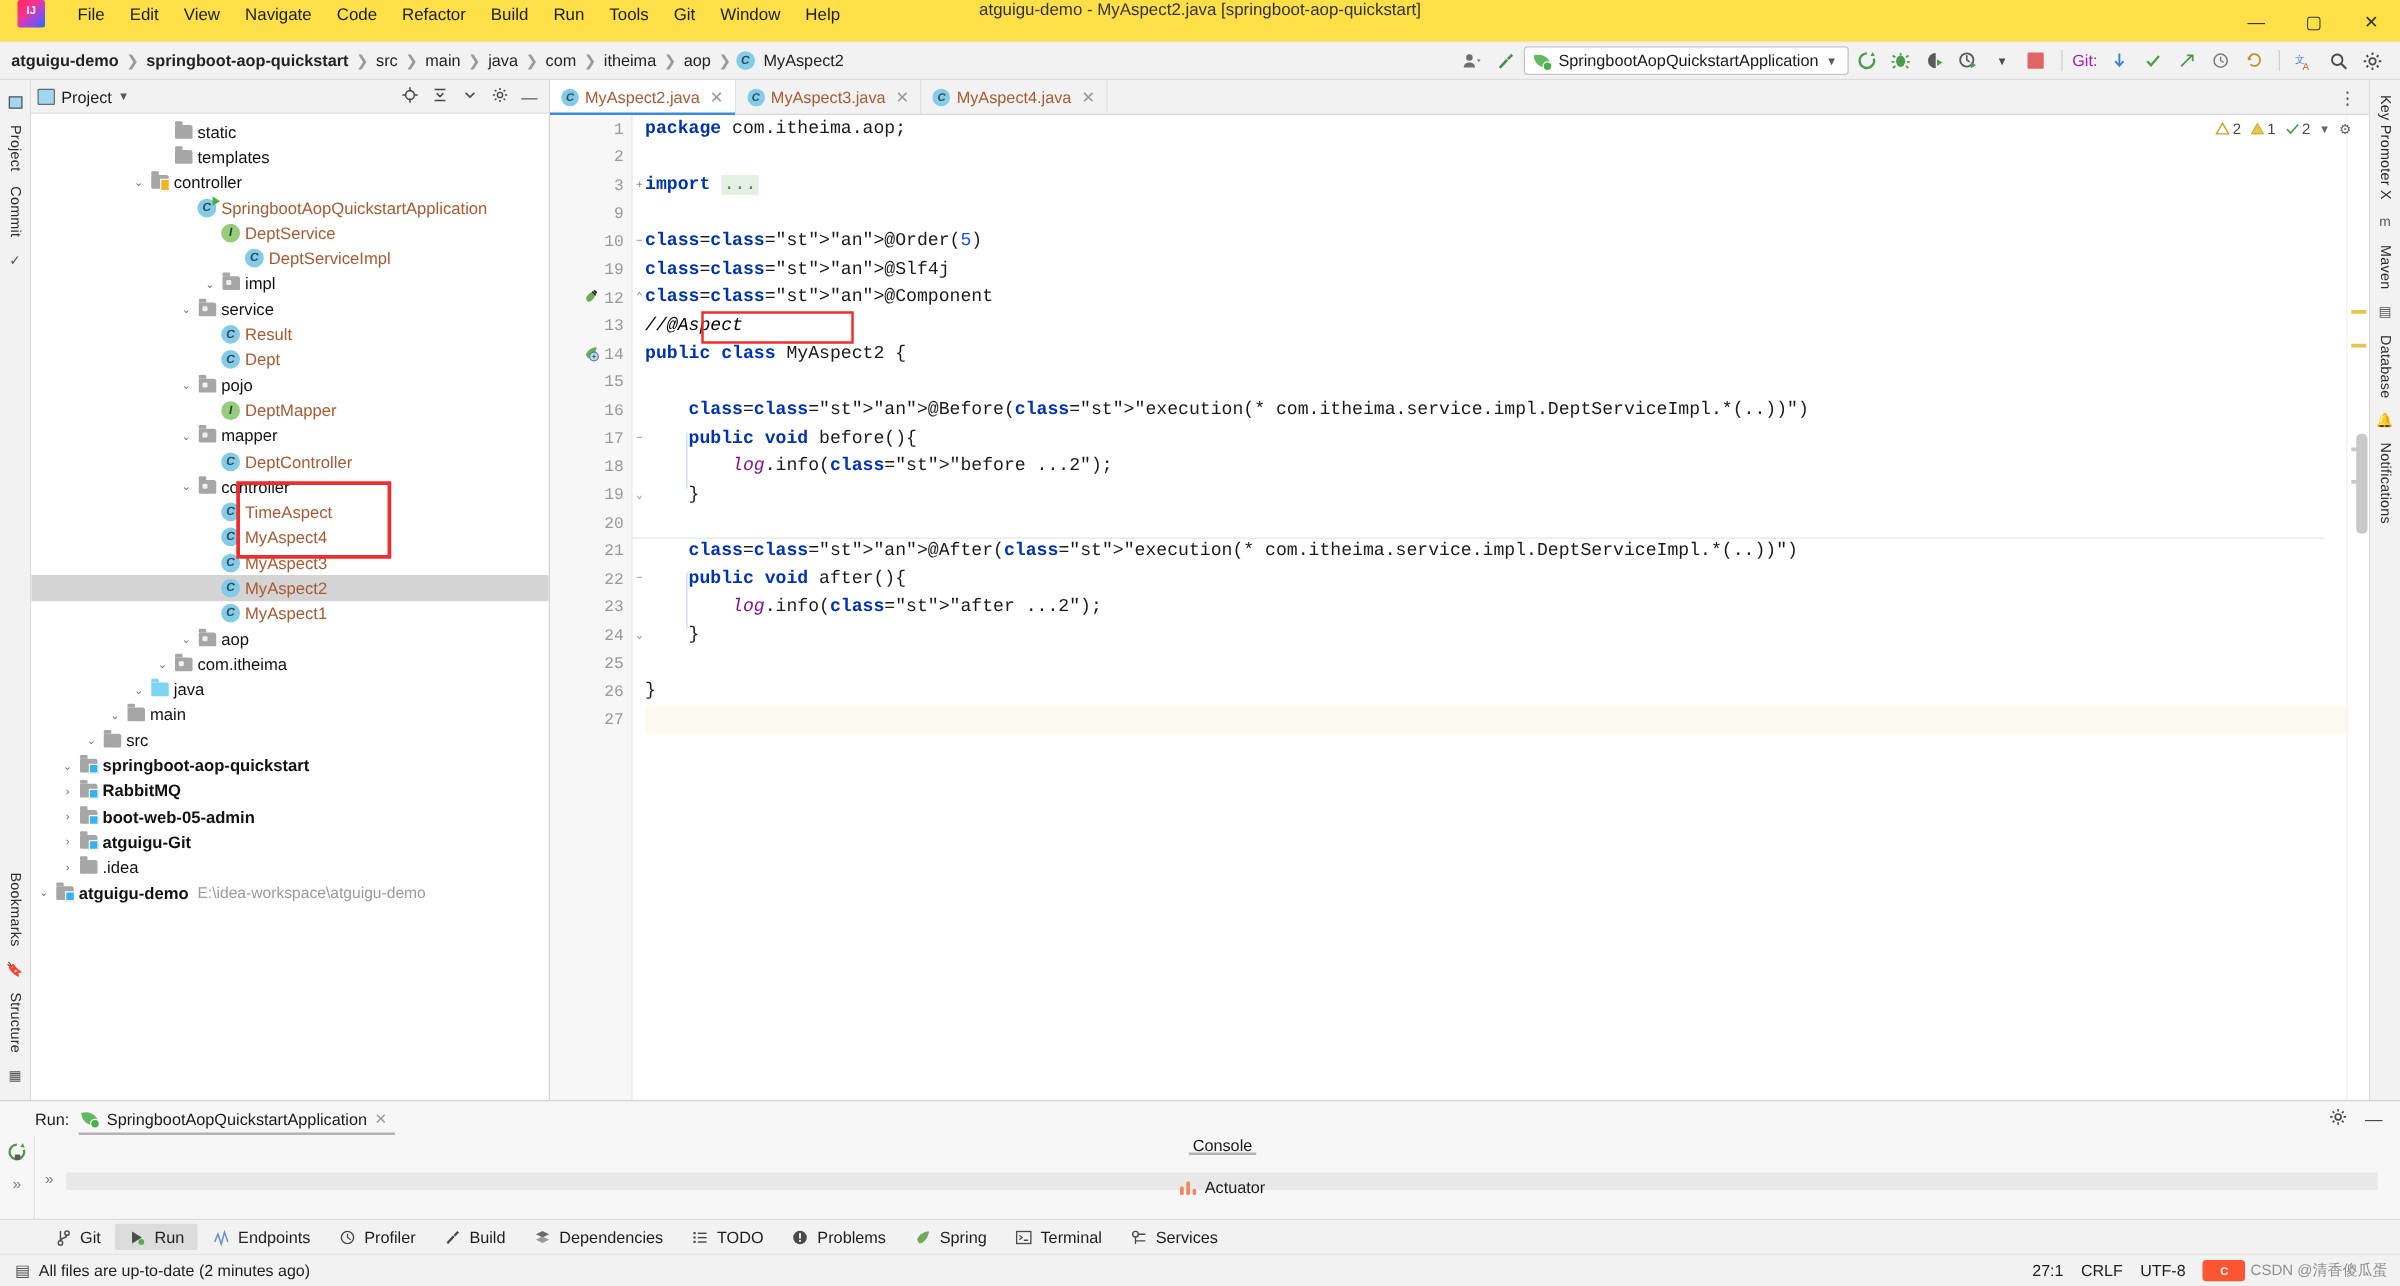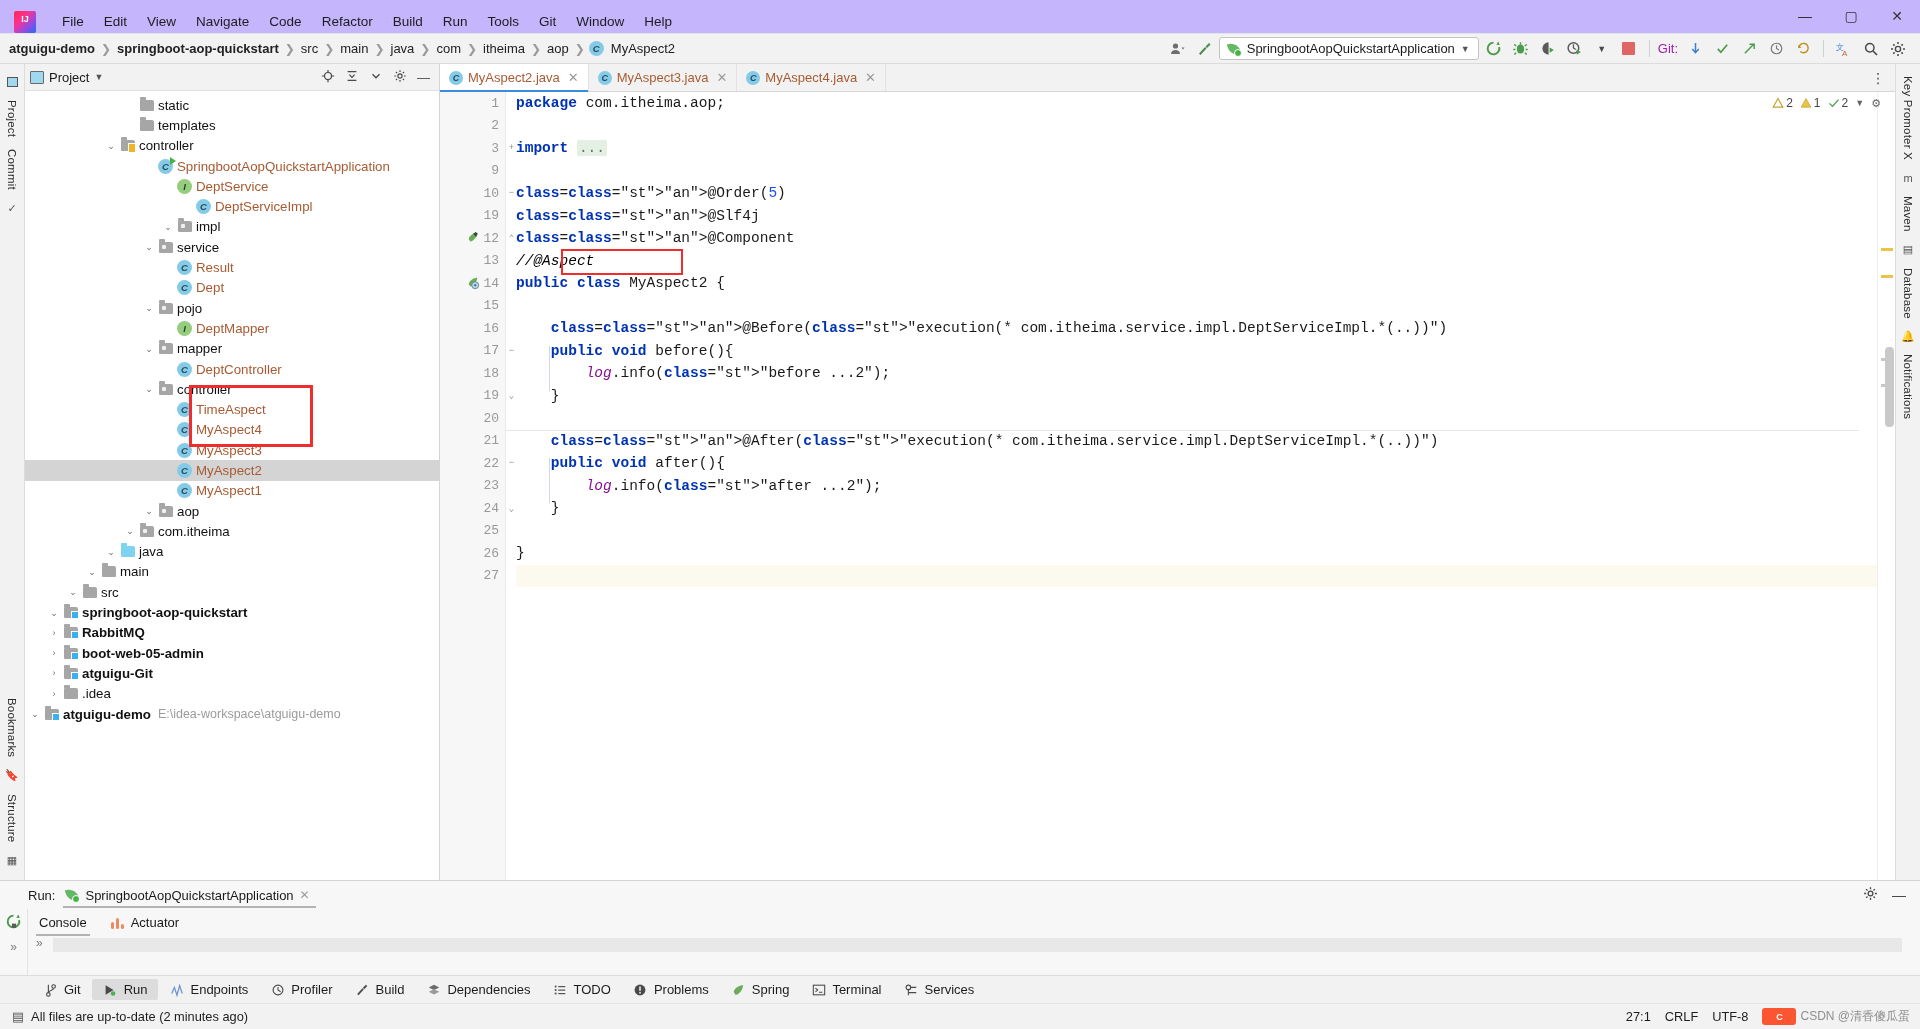--- a/index.html
+++ b/index.html
@@ -5,21 +5,21 @@
   * { box-sizing: border-box; margin: 0; padding: 0; }
   html, body {
     width: 1920px; height: 1029px;
     font-family: "Liberation Sans", sans-serif;
     font-size: 13px; color: #1a1a1a;
     background: #f2f2f2; overflow: hidden;
   }
   .app { width: 1920px; height: 1029px; display: flex; flex-direction: column; background: #f7f7f7; }
 
   
-  .menubar { height: 34px; background: #c4b5fd; display: flex; align-items: flex-end;
+  .menubar { height: 34px; background: #fde047; display: flex; align-items: flex-start;
              border-bottom: 1px solid #e4e4e4; position: relative; flex: none; }
   .ij-logo { width: 22px; height: 22px; margin-left: 14px; margin-right: 16px;
              background: linear-gradient(135deg,#fe2857 0%,#ff318c 35%,#8b4de8 70%,#1f6ef0 100%);
              border-radius: 2px; position: relative; }
   .ij-logo::after { content: "IJ"; position: absolute; left: 0; right: 0; top: 3px;
              text-align: center; font-size: 9px; font-weight: bold; color: #fff;
              font-family: "Liberation Sans", sans-serif; }
   .menu-item { padding: 4px 10px; font-size: 13.5px; color: #1d1d1d; cursor: default; white-space: nowrap; }
   .win-title { position: absolute; left: 0; right: 0; text-align: center;
                font-size: 13.5px; color: #333; pointer-events: none; }
@@ -151,21 +151,21 @@
   .leaf::before { content:""; position:absolute; inset:1px; background:#63b863;
                   border-radius: 0 10px 0 10px; transform: rotate(-12deg); }
   .leaf::after { content:""; position:absolute; right:-1px; bottom:-1px; width:6px; height:6px;
                  background:#48b14b; border-radius:50%; border:1px solid #fff; }
   .runhead-right { margin-left: auto; display: flex; align-items: center; gap: 14px; padding-right: 14px;
                    font-size: 14px; color: #4a4a4a; }
   .runbody { flex: 1; display: flex; }
   .run-side { width: 28px; border-right: 1px solid #e2e2e2; display: flex; flex-direction: column;
               align-items: center; padding-top: 4px; gap: 7px; }
   .run-tabs { flex: 1; }
-  .rt-row { height: 27px; display: flex; gap: 18px; padding-left: 8px; font-size: 13px; }
+  .rt-row { height: 27px; display: flex; align-items: center; gap: 18px; padding-left: 8px; font-size: 13px; flex-direction: column; }
   .rt { display: flex; align-items: center; gap: 6px; position: relative; height: 27px; padding: 0 3px; }
   .rt.active::after { content:""; position:absolute; left:0; right:0; bottom:0; height:2.5px; background:#b3b3b3; }
   .actuator-ic { width: 14px; height: 12px; position: relative; }
   .actuator-ic span { position:absolute; bottom:0; width:3px; background:#f08a5d; border-radius:2px; }
   .console-area { display: flex; align-items: flex-start; padding-left: 8px; gap: 10px; }
   .chev { color: #7a7a7a; font-size: 12px; }
   .console-bar { flex: 1; height: 14px; background: #e8e8e8; margin-right: 18px; margin-top: 2px; }
 
   
   .botstrip { height: 28px; background: #f2f2f2; border-top: 1px solid #dcdcdc;
@@ -196,20 +196,21 @@
     <div class="menu-item">View</div>
     <div class="menu-item">Navigate</div>
     <div class="menu-item">Code</div>
     <div class="menu-item">Refactor</div>
     <div class="menu-item">Build</div>
     <div class="menu-item">Run</div>
     <div class="menu-item">Tools</div>
     <div class="menu-item">Git</div>
     <div class="menu-item">Window</div>
     <div class="menu-item">Help</div>
+    <div class="win-title">atguigu-demo - MyAspect2.java [springboot-aop-quickstart]</div>
     <div class="win-btns">
       <div class="win-btn">—</div>
       <div class="win-btn">▢</div>
       <div class="win-btn close">✕</div>
     </div>
   </div>
 
   <div class="navbar">
     <div class="crumb bold">atguigu-demo</div>
     <span class="crumb-sep">❯</span>

